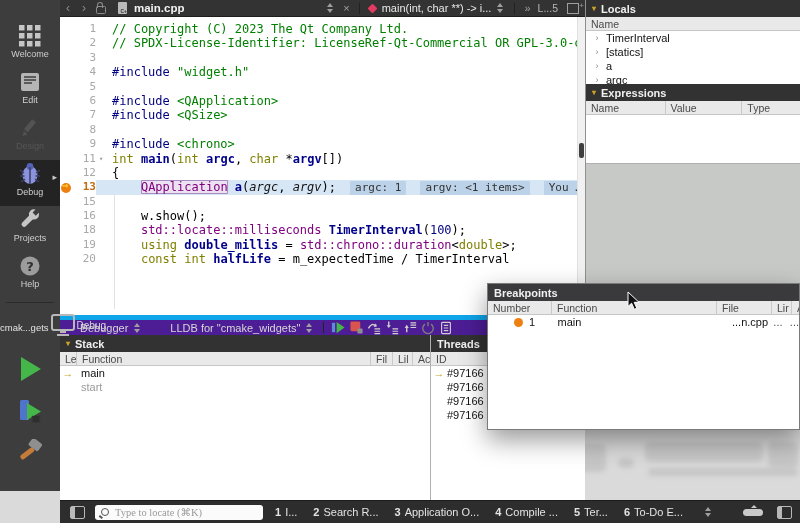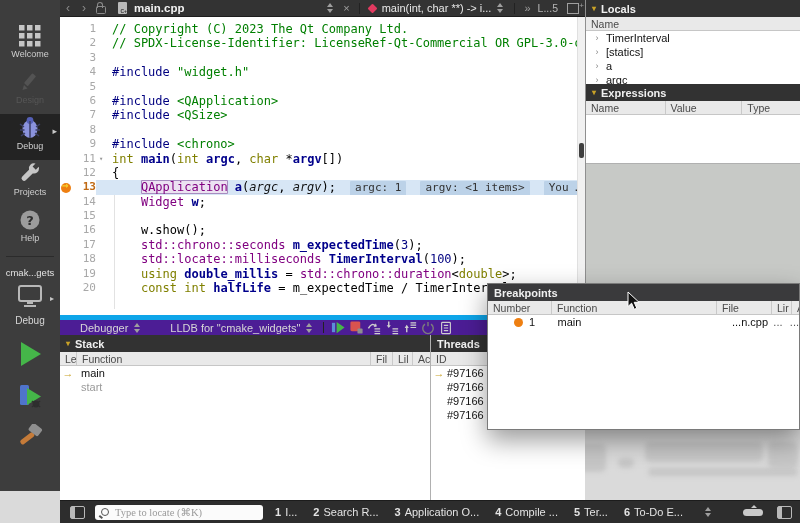--- a/index.html
+++ b/index.html
@@ -11,21 +11,21 @@
   
   #sidebar{left:0;top:0;width:60px;height:491px;background:#3d3d3d;z-index:5}
   .mode{position:relative;height:44px;display:flex;flex-direction:column;align-items:center;justify-content:flex-start;padding-top:2px;cursor:default}
   .mode.selected{background:#232323}
   .mico{height:24px;display:flex;align-items:center;justify-content:center}
   .mlabel{font-size:9px;color:#cfcfcf;margin-top:1px}
   .mode.disabled .mlabel{color:#565656}
   .mode-arrow{position:absolute;right:3px;top:12px;color:#c9c9c9;font-size:9px}
   #mode-list{padding-top:22px}
   .side-sep{height:1px;background:#2b2b2b;margin:4px 6px}
-  #kit{display:flex;flex-direction:column;align-items:center}
+  #kit{display:flex;flex-direction:row;align-items:center}
   #kit-name{font-size:9.5px;color:#e2e2e2;margin-top:6px}
   #kit-icon{position:relative;margin-top:6px}
   #kit-target{font-size:10px;color:#d6d6d6;margin-top:3px}
   .kit-arrow{position:absolute;right:-10px;top:10px;color:#c9c9c9;font-size:8px}
   .runbtns{display:flex;flex-direction:column;align-items:center;gap:10px;margin-top:14px}
   
   #topbar{left:60px;top:0;width:525px;height:17px;background:#333333;border-bottom:1px solid #1d1d1d;
           display:flex;align-items:center;color:#9f9f9f;font-size:11px;z-index:4;box-sizing:border-box}
   #topbar .navarrow{font-size:12px;color:#8a8a8a;padding:0 6px}
   .lock{width:8px;height:6px;border:1.5px solid #8a8a8a;border-radius:1.5px;position:relative;margin:3px 6px 0 4px}
@@ -155,20 +155,29 @@
             <rect x="16" y="0" width="5.5" height="5.5" fill="#c6c6c6"></rect>
             <rect x="0" y="8" width="5.5" height="5.5" fill="#c6c6c6"></rect>
             <rect x="8" y="8" width="5.5" height="5.5" fill="#c6c6c6"></rect>
             <rect x="16" y="8" width="5.5" height="5.5" fill="#c6c6c6"></rect>
             <rect x="0" y="16" width="5.5" height="5.5" fill="#c6c6c6"></rect>
             <rect x="8" y="16" width="5.5" height="5.5" fill="#c6c6c6"></rect>
             <rect x="16" y="16" width="5.5" height="5.5" fill="#c6c6c6"></rect>
           </svg>
         </div>
         <div class="mlabel">Welcome</div>
+      </div>
+      <div class="mode ">
+        <div class="mico">
+          <svg width="22" height="20" viewBox="0 0 22 20">
+            <rect x="2" y="1" width="18" height="18" rx="2" fill="#b5b5b5"></rect>
+            <path d="M5 5h12M5 8h12M5 11h8" stroke="#3e3e3e" stroke-width="1.6"></path>
+          </svg>
+        </div>
+        <div class="mlabel">Edit</div>
       </div>
       <div class="mode disabled">
         <div class="mico" style="opacity: 0.45;">
           <svg width="22" height="22" viewBox="0 0 22 22">
             <rect x="9" y="2" width="5" height="13" rx="1" transform="rotate(40 11 8)" fill="#6e6e6e"></rect>
             <path d="M5 14 L8.5 17.5 L3.5 19 Z" fill="#6e6e6e"></path>
           </svg>
         </div>
         <div class="mlabel">Design</div>
       </div>
@@ -269,24 +278,22 @@
       <div class="cl"><span class="g-bp"></span><span class="g-num">3</span><span class="rest"><span class="g-fold"></span><span class="ct"></span></span></div>
       <div class="cl"><span class="g-bp"></span><span class="g-num">4</span><span class="rest"><span class="g-fold"></span><span class="ct"><span class="pp">#include</span><span class="str"> "widget.h"</span></span></span></div>
       <div class="cl"><span class="g-bp"></span><span class="g-num">5</span><span class="rest"><span class="g-fold"></span><span class="ct"></span></span></div>
       <div class="cl"><span class="g-bp"></span><span class="g-num">6</span><span class="rest"><span class="g-fold"></span><span class="ct"><span class="pp">#include</span><span class="str"> &lt;QApplication&gt;</span></span></span></div>
       <div class="cl"><span class="g-bp"></span><span class="g-num">7</span><span class="rest"><span class="g-fold"></span><span class="ct"><span class="pp">#include</span><span class="str"> &lt;QSize&gt;</span></span></span></div>
       <div class="cl"><span class="g-bp"></span><span class="g-num">8</span><span class="rest"><span class="g-fold"></span><span class="ct"></span></span></div>
       <div class="cl"><span class="g-bp"></span><span class="g-num">9</span><span class="rest"><span class="g-fold"></span><span class="ct"><span class="pp">#include</span><span class="str"> &lt;chrono&gt;</span></span></span></div>
       <div class="cl"><span class="g-bp"></span><span class="g-num">11</span><span class="rest"><span class="g-fold">▾</span><span class="ct"><span class="kw">int</span><span class="pl"> </span><span class="fn">main</span><span class="pl">(</span><span class="kw">int</span><span class="pl"> </span><span class="decl">argc</span><span class="pl">, </span><span class="kw">char</span><span class="pl"> *</span><span class="decl">argv</span><span class="pl">[])</span></span></span></div>
       <div class="cl"><span class="g-bp"></span><span class="g-num">12</span><span class="rest"><span class="g-fold"></span><span class="ct"><span class="pl">{</span></span></span></div>
       <div class="cl current"><span class="g-bp"><span class="bp-dot"></span><span class="bp-arr">→</span></span><span class="g-num cur">13</span><span class="rest"><span class="g-fold"></span><span class="ct"><span class="pl">    </span><span class="tybox">QApplication</span><span class="pl"> </span><span class="decl">a</span><span class="pl">(</span><span class="par">argc</span><span class="pl">, </span><span class="par">argv</span><span class="pl">);</span><span class="chip">argc: 1</span><span class="chip">argv: &lt;1 items&gt;</span><span class="chip">You …</span></span></span></div>
-      <div class="cl"><span class="g-bp"></span><span class="g-num">14</span><span class="rest"><span class="g-fold"></span><span class="ct"><span class="pl">    </span><span class="ty">Widget</span><span class="pl"> </span><span class="decl">w</span><span class="pl">;</span></span></span></div>
       <div class="cl"><span class="g-bp"></span><span class="g-num">15</span><span class="rest"><span class="g-fold"></span><span class="ct"></span></span></div>
       <div class="cl"><span class="g-bp"></span><span class="g-num">16</span><span class="rest"><span class="g-fold"></span><span class="ct"><span class="pl">    w.show();</span></span></span></div>
-      <div class="cl"><span class="g-bp"></span><span class="g-num">17</span><span class="rest"><span class="g-fold"></span><span class="ct"><span class="pl">    </span><span class="ty">std::chrono::seconds</span><span class="pl"> </span><span class="decl">m_expectedTime</span><span class="pl">(</span><span class="num">3</span><span class="pl">);</span></span></span></div>
       <div class="cl"><span class="g-bp"></span><span class="g-num">18</span><span class="rest"><span class="g-fold"></span><span class="ct"><span class="pl">    </span><span class="ty">std::locate::milliseconds</span><span class="pl"> </span><span class="decl">TimerInterval</span><span class="pl">(</span><span class="num">100</span><span class="pl">);</span></span></span></div>
       <div class="cl"><span class="g-bp"></span><span class="g-num">19</span><span class="rest"><span class="g-fold"></span><span class="ct"><span class="pl">    </span><span class="kw">using</span><span class="pl"> </span><span class="decl">double_millis</span><span class="pl"> = </span><span class="ty">std::chrono::duration</span><span class="pl">&lt;</span><span class="kw">double</span><span class="pl">&gt;;</span></span></span></div>
       <div class="cl"><span class="g-bp"></span><span class="g-num">20</span><span class="rest"><span class="g-fold"></span><span class="ct"><span class="pl">    </span><span class="kw">const</span><span class="pl"> </span><span class="kw">int</span><span class="pl"> </span><span class="decl">halfLife</span><span class="pl"> = m_expectedTime / TimerInterval</span></span></span></div>
     </div>
   <div id="indent-guide" class="abs"></div>
   <div id="edit-scroll" class="abs">
     <div id="edit-thumb"></div>
   </div>
 </div>
 

